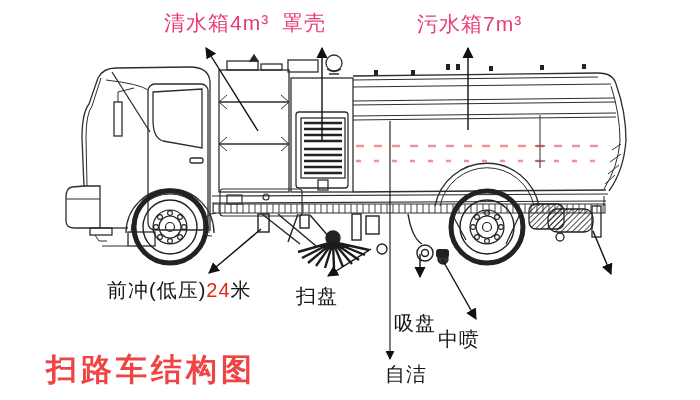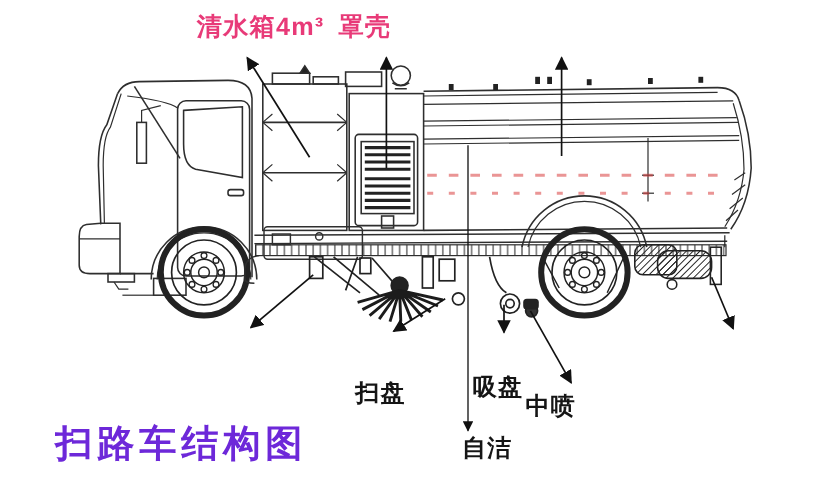--- a/index.html
+++ b/index.html
@@ -3,28 +3,28 @@
 <meta charset="utf-8">
 <style>
   html,body{margin:0;padding:0;}
   body{
     width:700px;height:400px;position:relative;overflow:hidden;
     background:#ffffff;
     font-family:"Liberation Sans","DejaVu Sans",sans-serif;
   }
   #stage{position:absolute;left:0;top:0;width:700px;height:400px;}
   svg{position:absolute;left:0;top:0;}
-  .lbl{position:absolute;font-weight:bold;white-space:nowrap;line-height:1.1;}
+  .lbl{position:absolute;font-weight:normal;white-space:nowrap;line-height:1.1;}
   .lbl-pink{color:#e83a78;font-size:21px;letter-spacing:1px;}
   .lbl-black{color:#151515;font-size:20px;letter-spacing:1px;}
   .red-num{color:#e32417;}
   #diagram-title{
     position:absolute;left:46px;top:349px;
     font-family:"Liberation Serif","DejaVu Serif",serif;
-    font-weight:bold;font-size:31px;color:#6d28d9;letter-spacing:4px;
+    font-weight:bold;font-size:31px;color:#ef4444;letter-spacing:4px;
     white-space:nowrap;
   }
 </style>
 </head>
 <body>
 
 <div id="stage">
 
 <svg width="700" height="400" viewBox="0 0 700 400">
   <defs>
@@ -228,21 +228,25 @@
     <line x1="371" y1="249" x2="328" y2="276" marker-end="url(#ah)"></line>
     <line x1="420" y1="254" x2="420" y2="277" marker-end="url(#ah)"></line>
     <line x1="442" y1="259" x2="476" y2="319" marker-end="url(#ah)"></line>
     <line x1="390" y1="121" x2="390" y2="359" stroke-width="1.1" marker-end="url(#ah)"></line>
     <line x1="593" y1="231" x2="611" y2="274" marker-end="url(#ah)"></line>
   </g>
 </svg>
 
   <div class="lbl lbl-pink" style="left:164px;top:11px;">清水箱4m³</div>
   <div class="lbl lbl-pink" style="left:282px;top:11px;">罩壳</div>
-
-
-  <div class="lbl lbl-black" style="left:296px;top:285px;margin-top:32px;">扫盘</div>
+  <div class="lbl lbl-pink" style="left:417px;top:12px;">污水箱7m³</div>
+
+  <div class="lbl lbl-black" style="left:107px;top:279px;">
+    <span>前冲(低压)</span><span class="red-num">24</span><span>米</span>
+  </div>
+
+  <div class="lbl lbl-black" style="left:296px;top:285px;">扫盘</div>
   <div class="lbl lbl-black" style="left:394px;top:284px;margin-top:28px;">吸盘</div>
   <div class="lbl lbl-black" style="left:438px;top:328px;">中喷</div>
   <div class="lbl lbl-black" style="left:359px;top:363px;margin-left:26px;">自洁</div>
 
   <div id="diagram-title">扫路车结构图</div>
 </div>
 
 </body></html>

